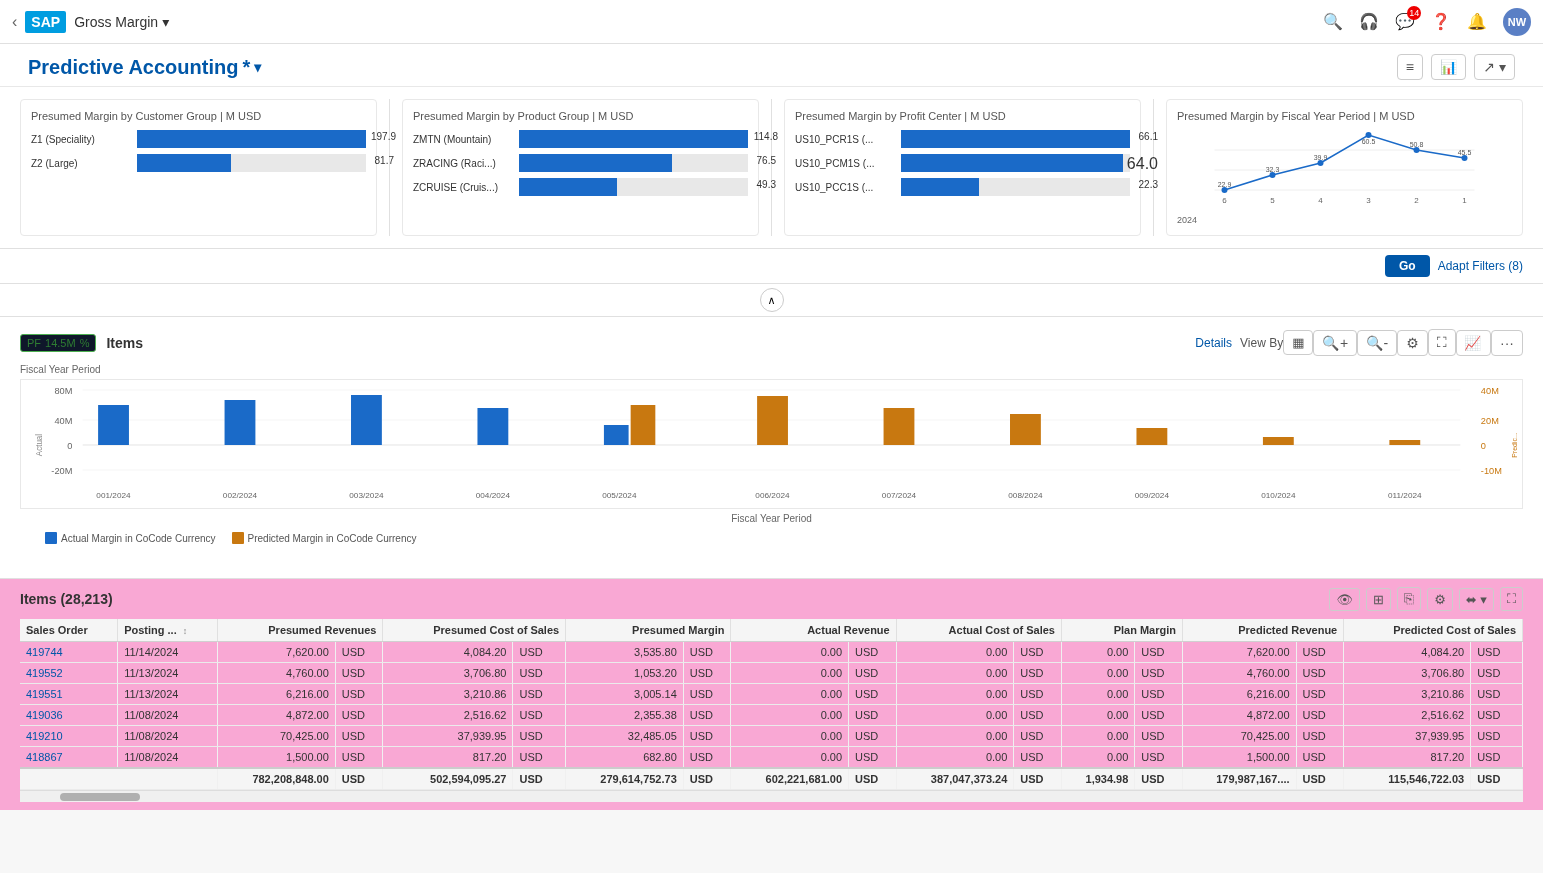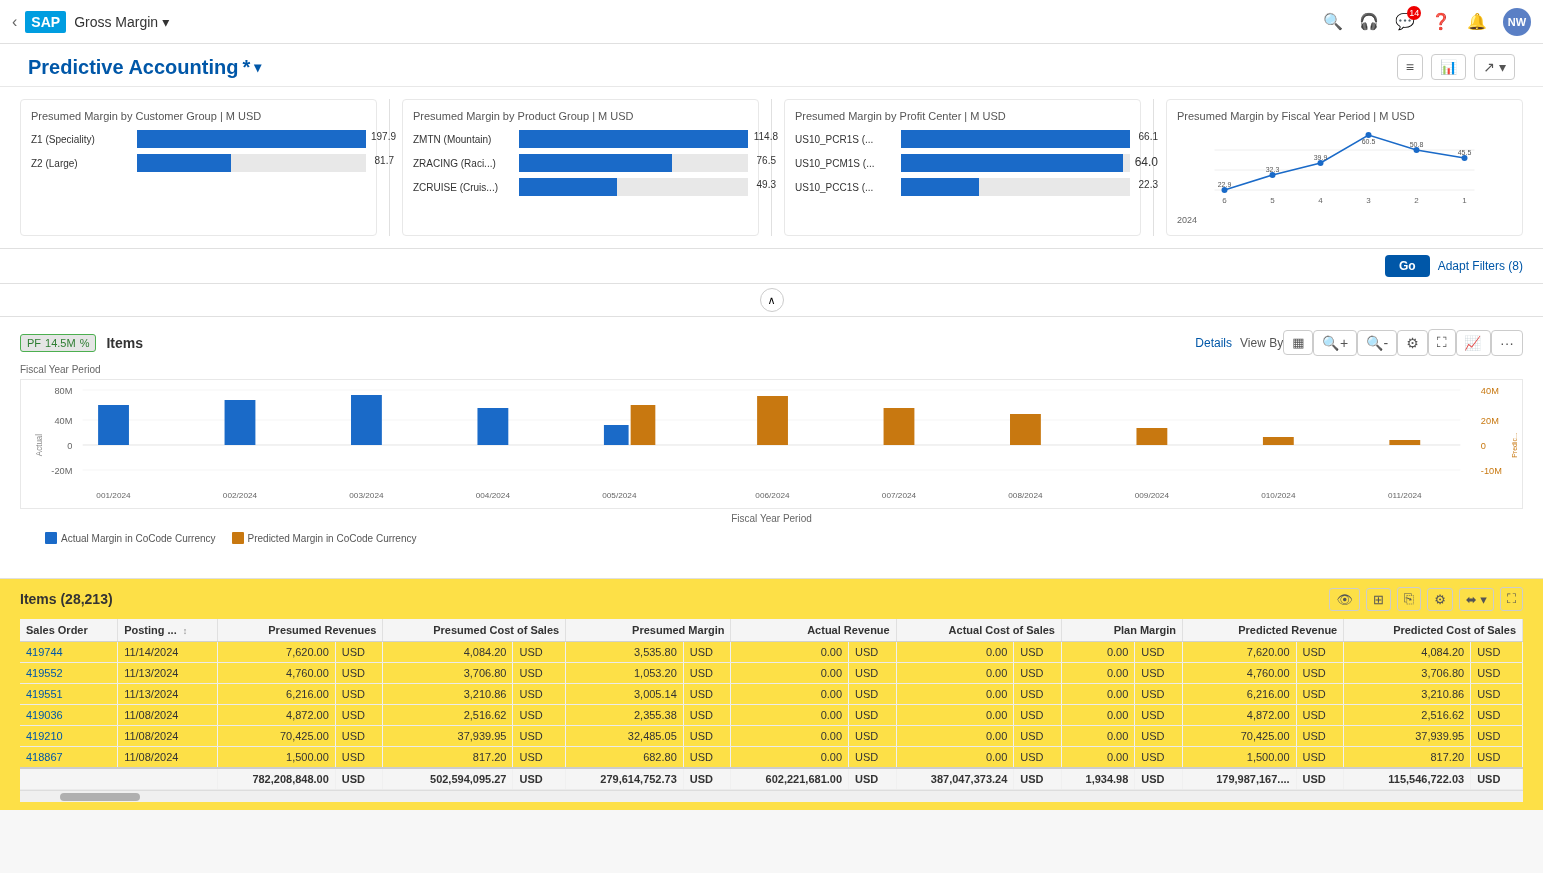--- a/index.html
+++ b/index.html
@@ -32,36 +32,36 @@
     .bar-fill { background: #1a6ac8; height: 100%; display: flex; align-items: center; }
     .chart-divider { width: 1px; background: #e0e0e0; }
 
     
     .collapse-row { display: flex; justify-content: center; background: #fff; padding: 4px 0; border-bottom: 1px solid #e0e0e0; }
     .collapse-btn { background: #fff; border: 1px solid #ccc; border-radius: 50%; width: 24px; height: 24px; display: flex; align-items: center; justify-content: center; cursor: pointer; font-size: 11px; }
 
     
     .items-section { background: #fff; padding: 12px 20px; border-bottom: 1px solid #e0e0e0; }
     .items-header { display: flex; align-items: center; justify-content: space-between; margin-bottom: 8px; }
-    .pf-badge { background: #e5e5e5; border: 1px solid #4caf50; color: #2e7d32; padding: 2px 6px; border-radius: 3px; font-size: 11px; display: flex; align-items: center; gap: 4px; }
+    .pf-badge { background: #0f172a; border: 1px solid #4caf50; color: #2e7d32; padding: 2px 6px; border-radius: 3px; font-size: 11px; display: flex; align-items: center; gap: 4px; }
 
     
     .legend { display: flex; gap: 16px; margin: 6px 0 22px 0; padding-left: 25px; }
     .legend-item { display: flex; align-items: center; gap: 4px; font-size: 10px; color: #555; }
     .legend-dot { width: 12px; height: 12px; border-radius: 1px; }
     .legend-actual { background: #1a6ac8; }
     .legend-predicted { background: #c87810; }
 
     
     .go-section { display: flex; align-items: center; gap: 8px; justify-content: flex-end; padding: 6px 20px; background: #fff; border-bottom: 1px solid #e0e0e0; }
     .go-btn { background: #0057a8; color: #fff; border: none; border-radius: 4px; padding: 4px 14px; font-size: 12px; cursor: pointer; font-weight: 600; }
     .adapt-link { color: #0057a8; font-size: 12px; cursor: pointer; text-decoration: none; }
 
     
-    .table-section { background: #fde047; padding: 8px 20px; }
+    .table-section { background: #f9a8d4; padding: 8px 20px; }
     .table-header { display: flex; align-items: center; justify-content: space-between; margin-bottom: 8px; }
     .table-title { font-size: 14px; font-weight: 600; color: #333; }
     .table-actions { display: flex; align-items: center; gap: 6px; }
     .table-icon-btn { background: none; border: 1px solid #ccc; border-radius: 3px; padding: 3px 6px; cursor: pointer; color: #555; font-size: 13px; }
     
     table { width: 100%; border-collapse: collapse; font-size: 11px; }
     th { background: #f5f5f5; border-bottom: 1px solid #d0d0d0; border-right: 1px solid #e0e0e0; padding: 5px 6px; text-align: left; font-weight: 600; color: #333; white-space: nowrap; position: relative; }
     th.right { text-align: right; }
     td { border-bottom: 1px solid #ebebeb; border-right: 1px solid #f0f0f0; padding: 4px 6px; white-space: nowrap; }
     td.right { text-align: right; }
@@ -167,21 +167,21 @@
       <div class="bar-label">US10_PCR1S (...</div>
       <div class="bar-wrap" style="position:relative;">
         <div class="bar-fill" style="width:100%;"></div>
         <span style="position:absolute;right:-28px;top:1px;font-size:10px;color:#333;">66.1</span>
       </div>
     </div>
     <div class="bar-row">
       <div class="bar-label">US10_PCM1S (...</div>
       <div class="bar-wrap" style="position:relative;">
         <div class="bar-fill" style="width:97%;"></div>
-        <span style="position:absolute;right:-28px;top:1px;font-size:12px;color:#333;">64.0</span>
+        <span style="position:absolute;right:-28px;top:1px;font-size:16px;color:#333;">64.0</span>
       </div>
     </div>
     <div class="bar-row">
       <div class="bar-label">US10_PCC1S (...</div>
       <div class="bar-wrap" style="position:relative;">
         <div class="bar-fill" style="width:34%;"></div>
         <span style="position:absolute;right:-28px;top:1px;font-size:10px;color:#333;">22.3</span>
       </div>
     </div>
   </div>

